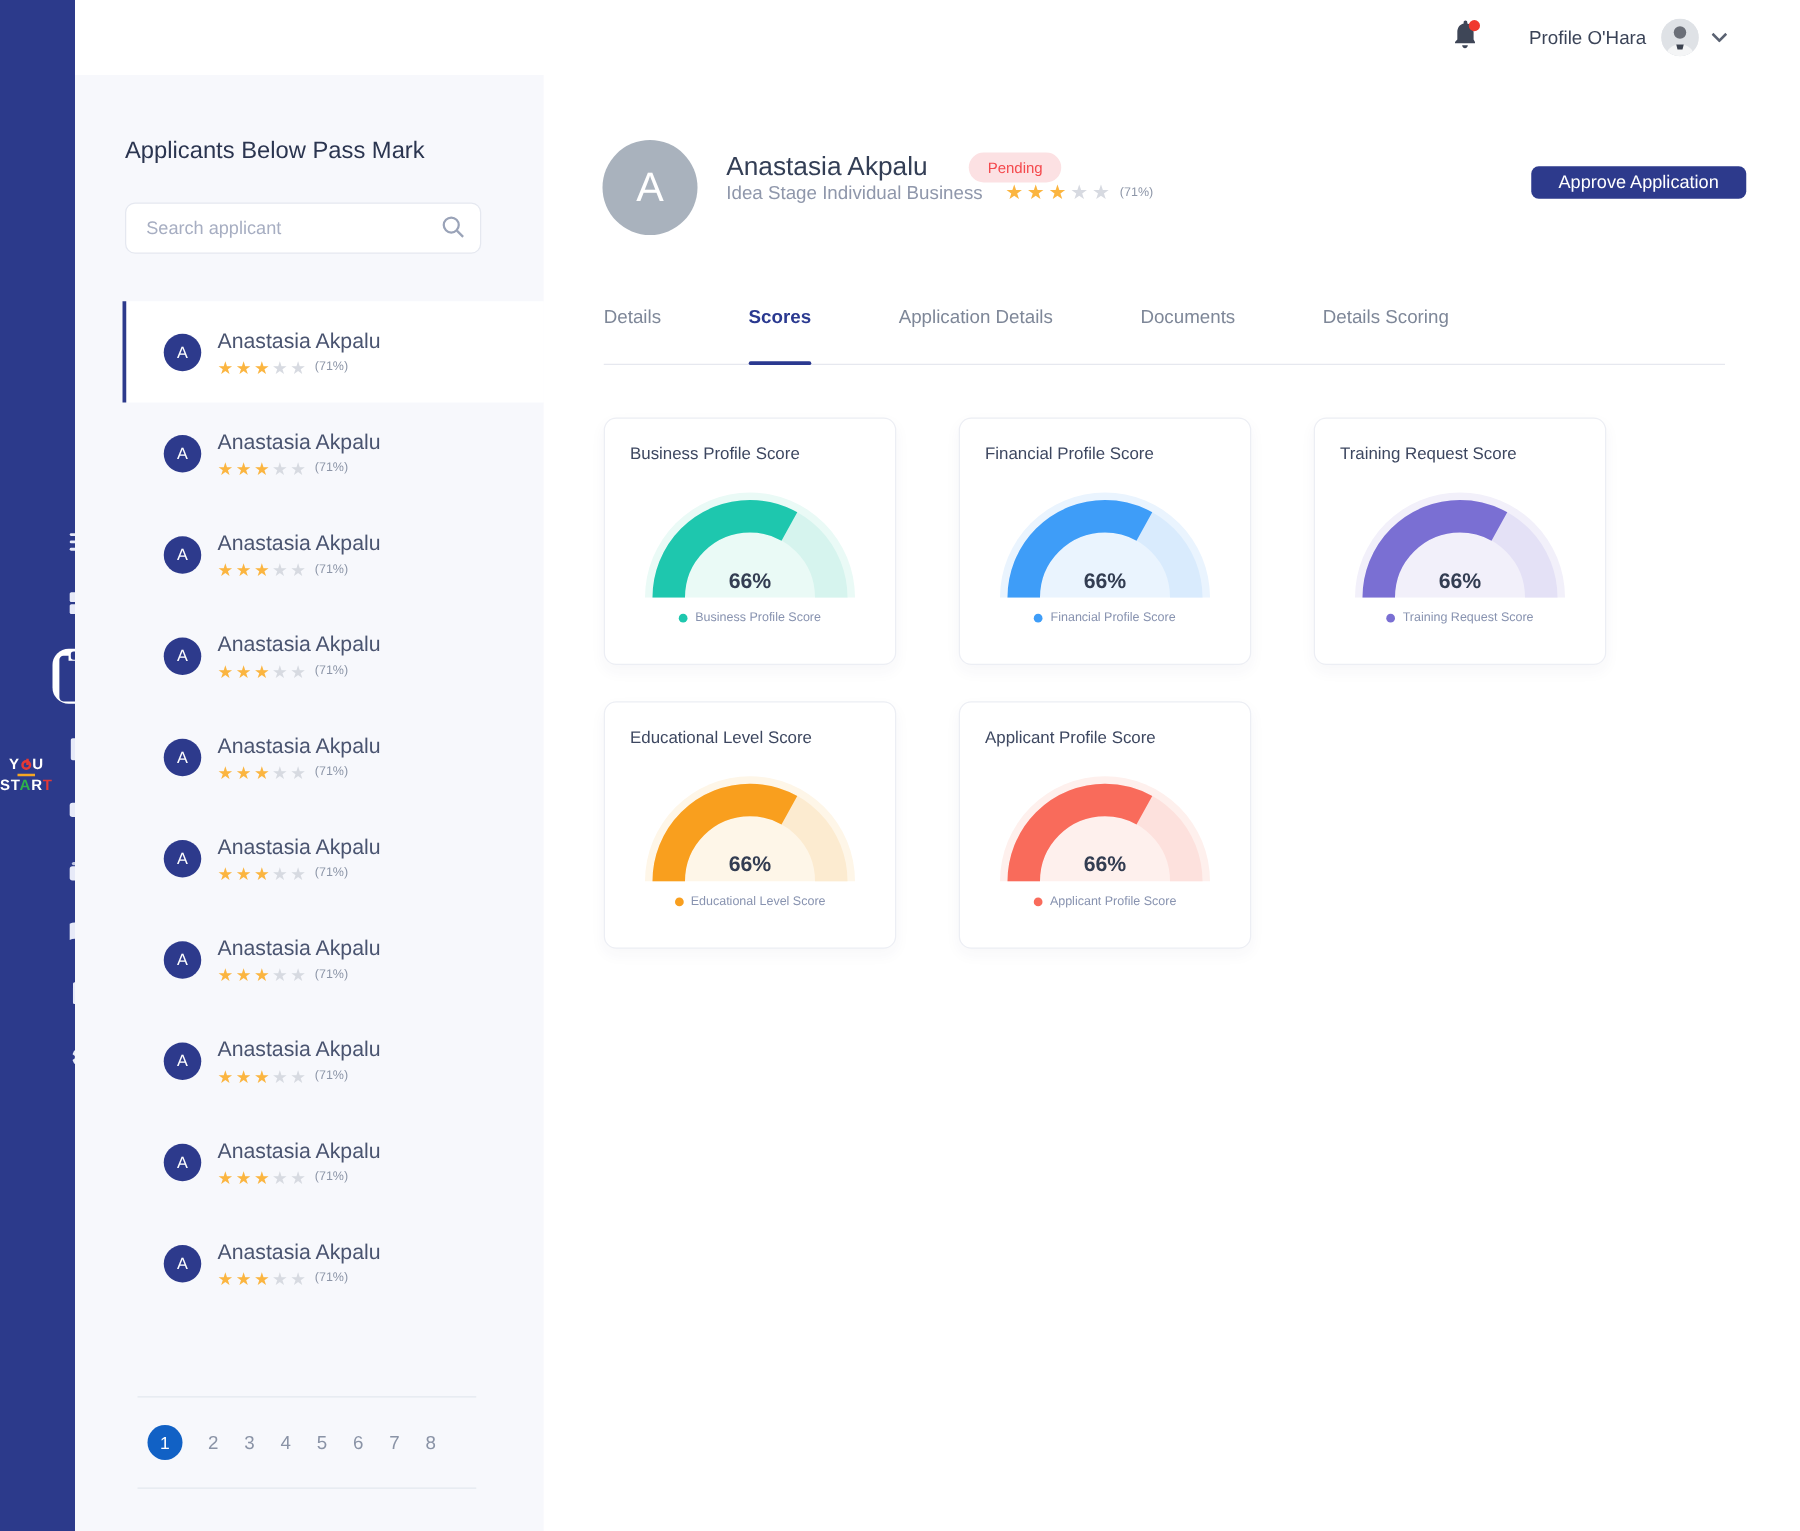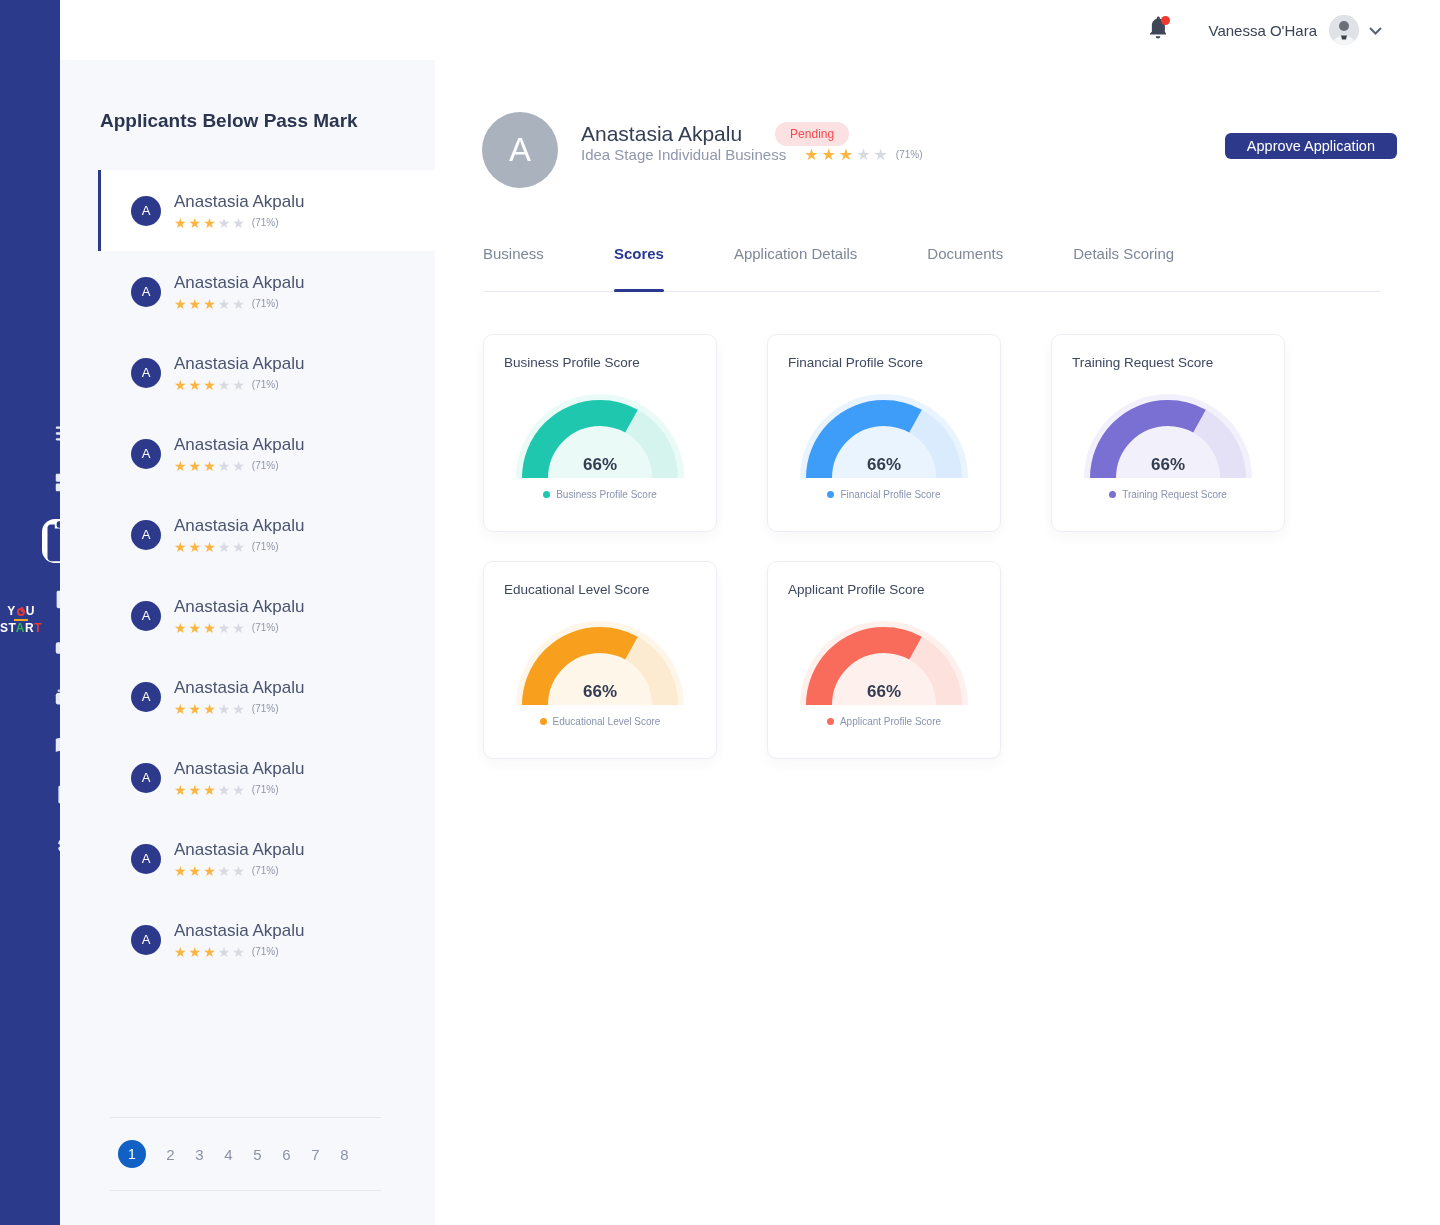--- a/index.html
+++ b/index.html
@@ -29,21 +29,21 @@
             display:flex; align-items:center; justify-content:flex-end; padding-right:58px; }
   .bell { position:relative; margin-right:40px; cursor:pointer; }
   .bell svg { width:22px; height:24px; fill:#3E4657; }
   .bell .dot { position:absolute; right:-1px; top:0; width:9px; height:9px; background:#F0382E; border-radius:50%; }
   .user-name { font-size:15px; color:#3A4357; margin-right:12px; }
   .tb-avatar { width:30px; height:30px; border-radius:50%; background:#E2E4E8; overflow:hidden; margin-right:10px; }
   .chev svg { width:13px; height:8px; stroke:#5A6272; fill:none; stroke-width:2; }
 
   
   .panel { position:absolute; left:60px; top:60px; width:375px; height:1165px; background:#F7F8FC; }
-  .panel-title { margin:50px 0 0 40px; font-size:19px; font-weight:bold; color:#2B3550; }
+  .panel-title { margin:50px 0 0 40px; font-size:19px; font-weight:normal; color:#2B3550; }
   .search-wrap { position:relative; margin:30px 50px 0 40px; }
   .search-input { width:285px; height:41px; background:#fff; border:1px solid #E5E8F0; border-radius:8px;
                   padding:0 40px 0 16px; font-size:14.5px; color:#3A4357; outline:none;
                   font-family:"Liberation Sans", sans-serif; }
   .search-input::placeholder { color:#A7AEC2; }
   .search-ic { position:absolute; right:13px; top:10px; }
   .search-ic svg { width:19px; height:19px; stroke:#9AA3B8; fill:none; stroke-width:1.8; }
 
   .app-list { margin-top:38px; margin-left:38px; width:337px; }
   .applicant-item { height:81px; display:flex; align-items:center; padding-left:33px; cursor:pointer; }
@@ -198,38 +198,47 @@
   </div>
 </div>
 
 <div class="topbar">
   <div class="bell">
     <svg viewBox="0 0 24 26">
         <path d="M12 24.5c1.4 0 2.5-1.1 2.5-2.5h-5c0 1.4 1.1 2.5 2.5 2.5zM19.5 17v-6.5c0-3.7-2-6.8-5.5-7.6V2c0-.9-.7-1.6-1.6-1.6S10.8 1.1 10.8 2v.9C7.3 3.7 5.3 6.8 5.3 10.5V17l-2 2v1.2h17.4V19l-1.2-2z"></path>
       </svg>
     <span class="dot"></span>
   </div>
-  <span class="user-name">Vanessa O'Hara</span>
+  <span class="user-name">Profile O'Hara</span>
   <span class="tb-avatar">
     <svg viewBox="0 0 30 30">
         <rect width="30" height="30" fill="#DFE2E6"></rect>
         <circle cx="15" cy="11" r="5" fill="#6B6F78"></circle>
         <path d="M4 30c0-6 5-9.5 11-9.5S26 24 26 30z" fill="#F4F5F6"></path>
         <path d="M12 20.5h6l-1 4h-4z" fill="#3C4350"></path>
       </svg>
   </span>
   <span class="chev">
     <svg viewBox="0 0 13 8">
         <path d="M1 1l5.5 5.5L12 1"></path>
       </svg>
   </span>
 </div>
 
 <div class="panel">
   <div class="panel-title">Applicants Below Pass Mark</div>
+  <div class="search-wrap">
+    <input class="search-input" type="text" placeholder="Search applicant" style="">
+    <span class="search-ic">
+      <svg viewBox="0 0 19 19">
+          <circle cx="8" cy="8" r="6"></circle>
+          <line x1="12.5" y1="12.5" x2="17.5" y2="17.5"></line>
+        </svg>
+    </span>
+  </div>
   <div class="app-list">
       <div class="applicant-item active">
         <span class="l-avatar">A</span>
         <div class="l-info">
           <div class="l-name">Anastasia Akpalu</div>
           <div class="l-stars">
             <span class="star on">★</span>
             <span class="star on">★</span>
             <span class="star on">★</span>
             <span class="star off">★</span>
@@ -396,21 +405,21 @@
               <span class="star off">★</span>
               <span class="pct">(71%)</span>
             </span>
         </div>
       </div>
     </div>
     <button class="approve-btn">Approve Application</button>
   </div>
 
   <div class="tabs">
-      <div class="tab">Business</div>
+      <div class="tab">Details</div>
       <div class="tab active">Scores</div>
       <div class="tab">Application Details</div>
       <div class="tab">Documents</div>
       <div class="tab">Details Scoring</div>
     </div>
 
   <div class="cards">
       <div class="card">
         <div class="card-title">Business Profile Score</div>
         <div class="gauge-wrap">

